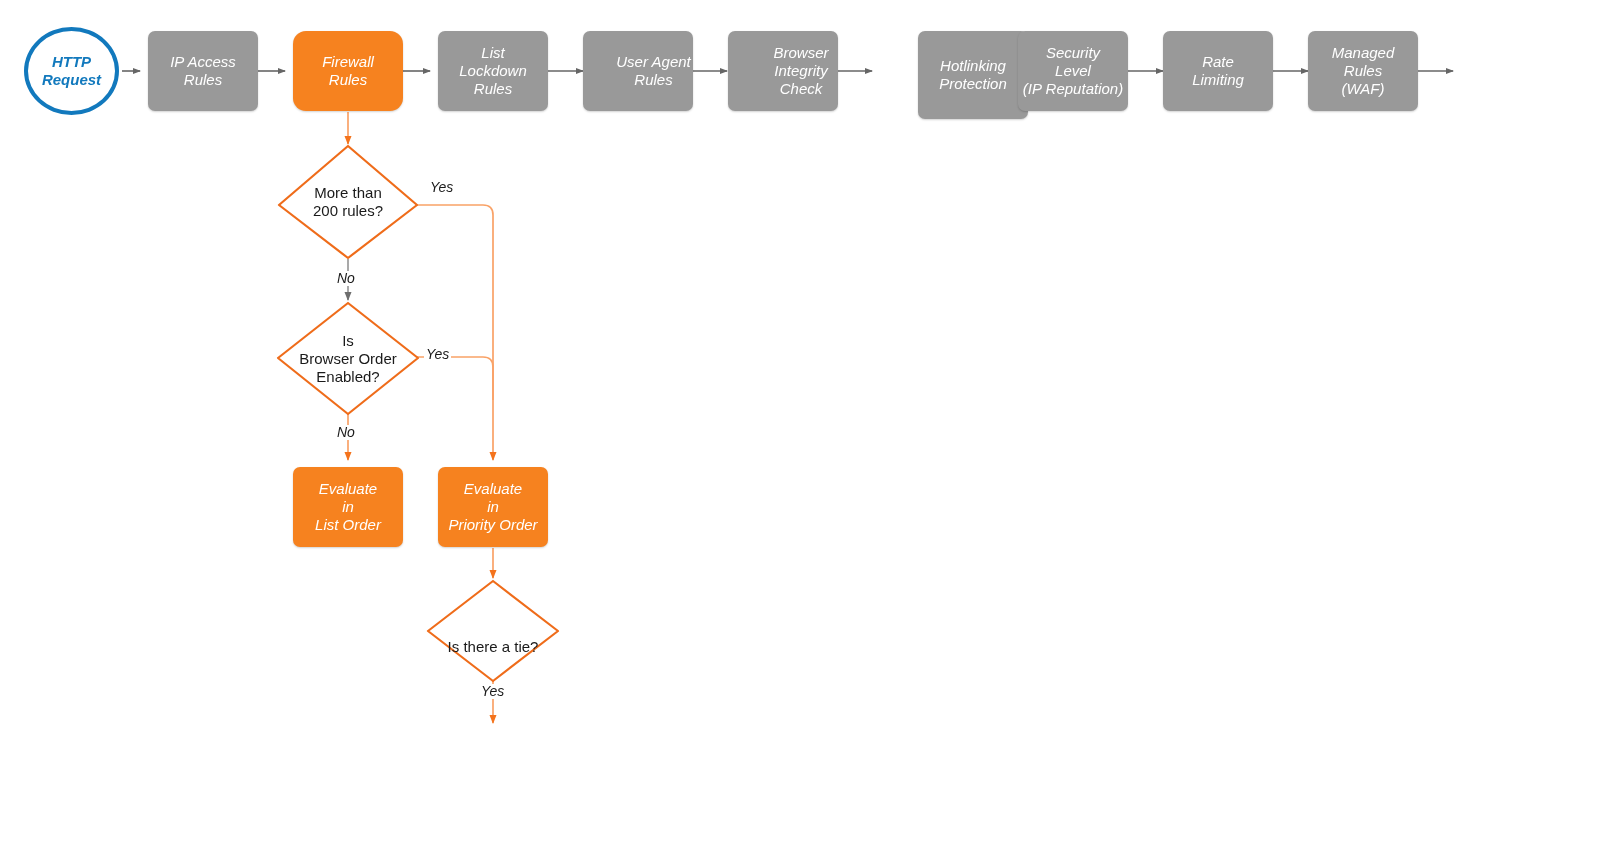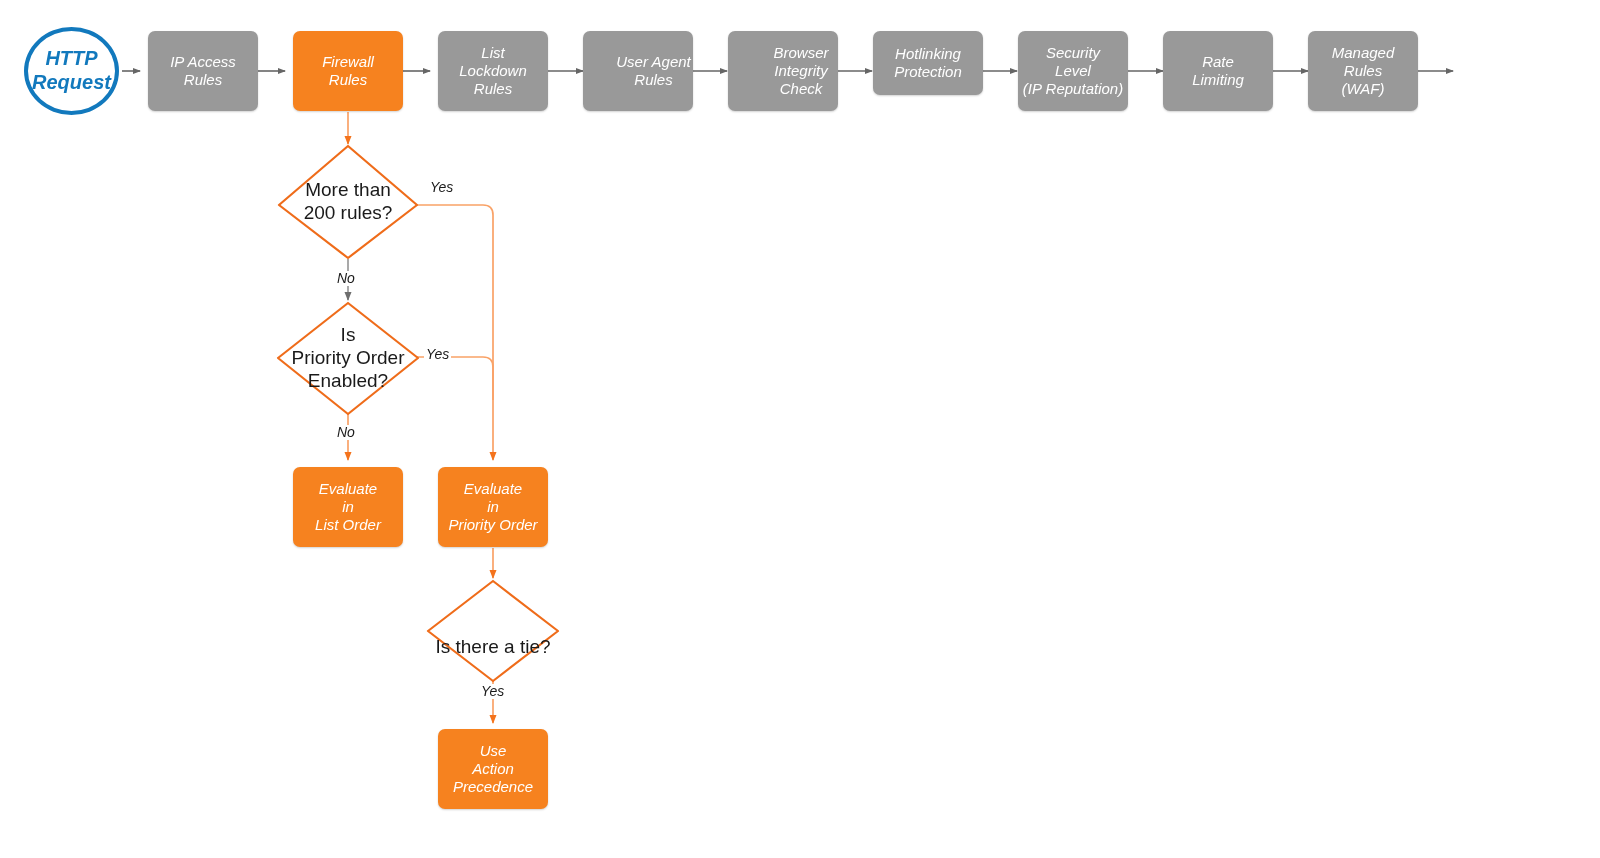--- a/index.html
+++ b/index.html
@@ -50,40 +50,40 @@
     background: #f6821f;
     color: #ffffff;
     font-style: italic;
     font-size: 15px;
     box-shadow: 0 1px 2px rgba(0,0,0,0.18);
   }
   .terminal {
     border-radius: 50%;
     font-style: italic;
     font-weight: bold;
-    font-size: 20px;
+    font-size: 15px;
   }
   .terminal.hollow {
     background: #ffffff;
     border: 4px solid #1279bd;
     color: #1279bd;
   }
   .terminal.filled {
     background: #1f7cbf;
     border: none;
     color: #ffffff;
   }
   .decision {
     position: absolute;
     display: flex;
     align-items: center;
     justify-content: center;
     text-align: center;
     color: #1a1a1a;
-    font-size: 19px;
+    font-size: 15px;
     line-height: 1.2;
     pointer-events: none;
   }
   .decision .dtext {
     position: relative;
     z-index: 3;
   }
   .edge-label {
     position: absolute;
     font-size: 14px;
@@ -159,21 +159,21 @@
   <div class="node terminal hollow" style="left:24px; top:27px; width:95px; height:88px;">
     <span style="white-space:pre-line;">HTTP
 Request</span>
   </div>
 
   <div class="node proc gray" style="left:148px; top:31px; width:110px; height:80px;">
     <span style="white-space:pre-line;font-style:italic;">IP Access
 Rules</span>
   </div>
 
-  <div class="node proc orange" style="left:293px; top:31px; width:110px; height:80px;">
+  <div class="node proc orange" style="left:293px; top:31px; width:110px; height:80px;border-radius:13px;">
     <span style="white-space:pre-line;">Firewall
 Rules</span>
   </div>
 
   <div class="node proc gray" style="left:438px; top:31px; width:110px; height:80px;">
     <span style="white-space:pre-line;">List
 Lockdown
 Rules</span>
   </div>
 
@@ -181,21 +181,21 @@
     <span style="white-space:pre-line;">User Agent
 Rules</span>
   </div>
 
   <div class="node proc gray" style="left:728px; top:31px; width:110px; height:80px;padding-left:36px;">
     <span style="white-space:pre-line;">Browser
 Integrity
 Check</span>
   </div>
 
-  <div class="node proc gray" style="left:873px; top:31px; width:110px; height:64px;">
+  <div class="node proc gray" style="left:918px; top:31px; width:110px; height:88px;">
     <span style="white-space:pre-line;">Hotlinking
 Protection</span>
   </div>
 
   <div class="node proc gray" style="left:1163px; top:31px; width:110px; height:80px;">
     <span style="white-space:pre-line;">Rate
 Limiting</span>
   </div>
 
   <div class="node proc gray" style="left:1018px; top:31px; width:110px; height:80px;">
@@ -211,45 +211,40 @@
   </div>
 
 
   <div class="decision" style="left:279px; top:146px; width:138px; height:112px;">
     <span class="dtext" style="white-space:pre-line;">More than
 200 rules?</span>
   </div>
 
   <div class="decision" style="left:278px; top:303px; width:140px; height:111px;">
     <span class="dtext" style="white-space:pre-line;">Is
-Priority Order
+Browser Order
 Enabled?</span>
   </div>
 
   <div class="decision" style="left:428px; top:581px; width:130px; height:100px;">
     <span class="dtext" style="white-space:pre-line;margin-top:32px;">Is there a tie?</span>
   </div>
 
   <div class="node proc orange" style="left:293px; top:467px; width:110px; height:80px;">
     <span style="white-space:pre-line;">Evaluate
 in
 List Order</span>
   </div>
 
   <div class="node proc orange" style="left:438px; top:467px; width:110px; height:80px;">
     <span style="white-space:pre-line;">Evaluate
 in
 Priority Order</span>
   </div>
 
-  <div class="node proc orange" style="left:438px; top:729px; width:110px; height:80px;">
-    <span style="white-space:pre-line;">Use
-Action
-Precedence</span>
-  </div>
 
   <div class="edge-label" style="left:428px; top:180px;">Yes</div>
 
   <div class="edge-label" style="left:335px; top:271px;">No</div>
 
   <div class="edge-label plain" style="left:424px; top:347px; font-style:italic;">Yes</div>
 
   <div class="edge-label" style="left:335px; top:425px;">No</div>
 
   <div class="edge-label" style="left:479px; top:684px;">Yes</div>

